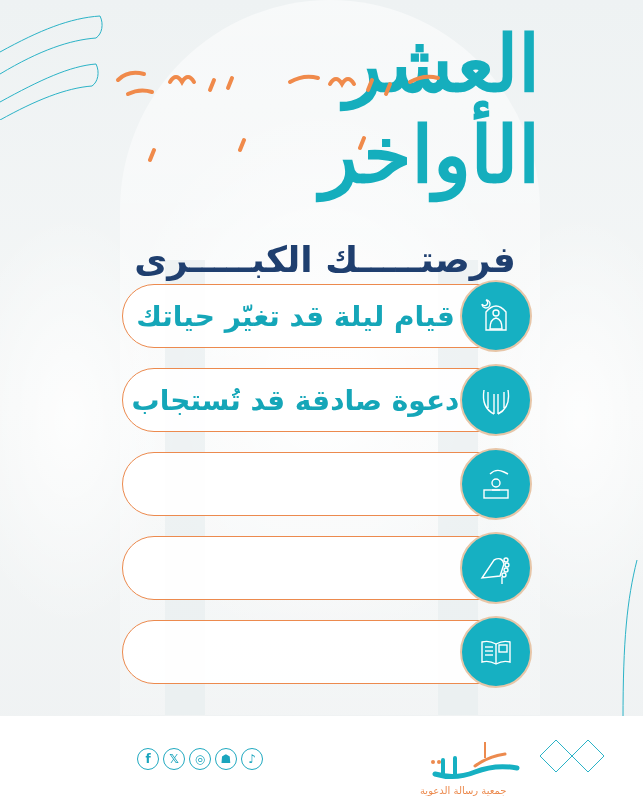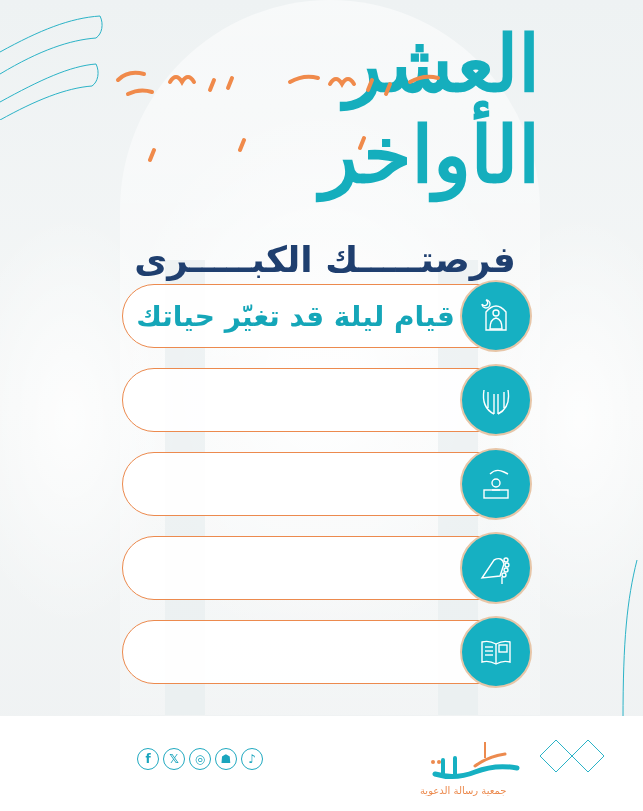--- a/index.html
+++ b/index.html
@@ -127,20 +127,21 @@
   <div class="pill-text">قيام ليلة قد تغيّر حياتك</div>
 </div>
 
 <div class="pill" style="top:368px">
   <div class="pill-icon">
     <svg width="40" height="40" viewBox="0 0 40 40" fill="none" stroke="#fff" stroke-width="1.4">
       <path d="M18 34 C10 30, 6 22, 8 10 M12 28 L12 12 M18 34 L18 14"></path>
       <path d="M22 34 C30 30, 34 22, 32 10 M28 28 L28 12 M22 34 L22 14"></path>
     </svg>
   </div>
+  <div class="pill-text">دعوة صادقة قد تُستجاب</div>
 </div>
 
 <div class="pill" style="top:452px">
   <div class="pill-icon">
     <svg width="40" height="40" viewBox="0 0 40 40" fill="none" stroke="#fff" stroke-width="1.4">
       <rect x="8" y="26" width="24" height="8"></rect>
       <line x1="16" y1="26" x2="24" y2="26"></line>
       <circle cx="20" cy="19" r="4"></circle>
       <path d="M14 10 q6 -6 14 -2 l4 2"></path>
     </svg>

